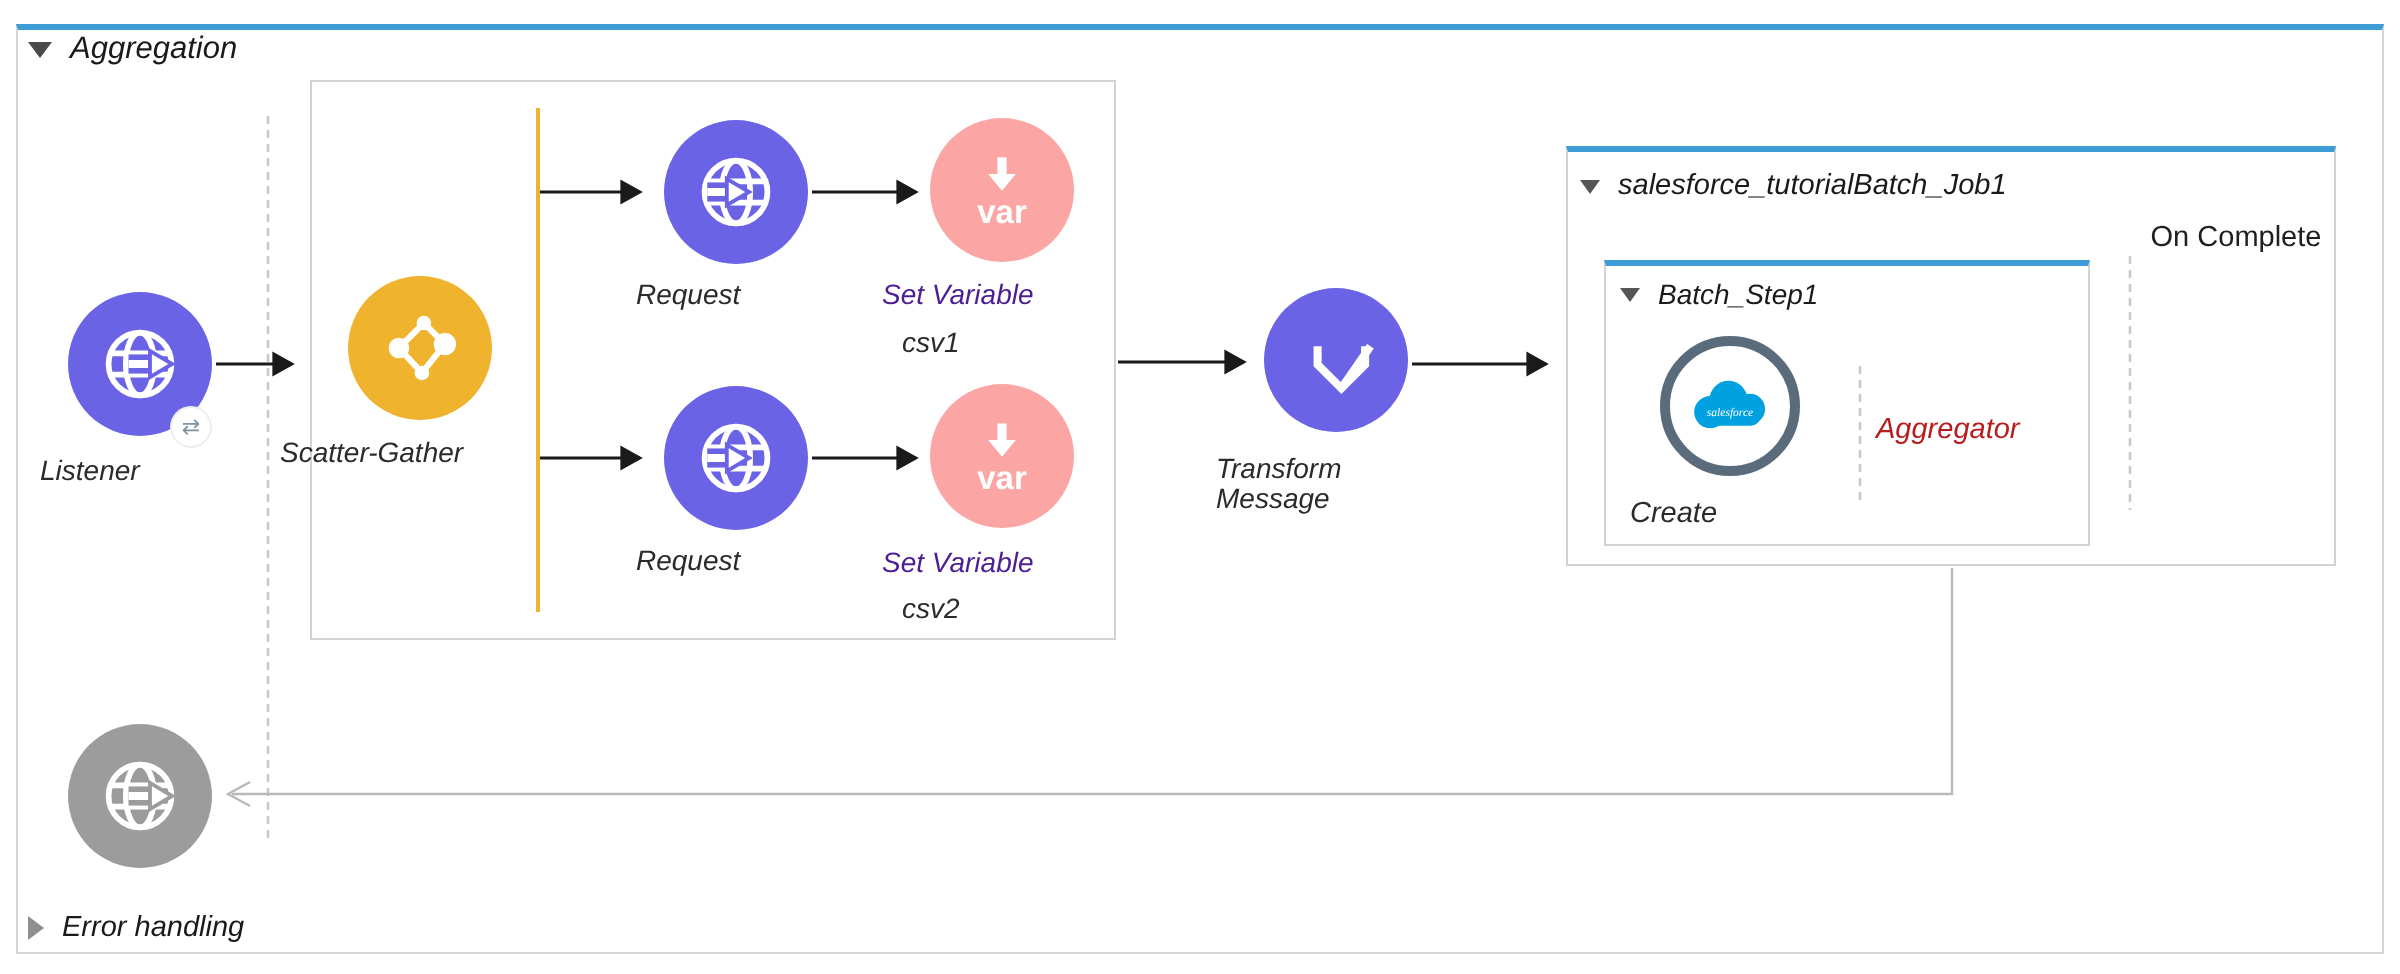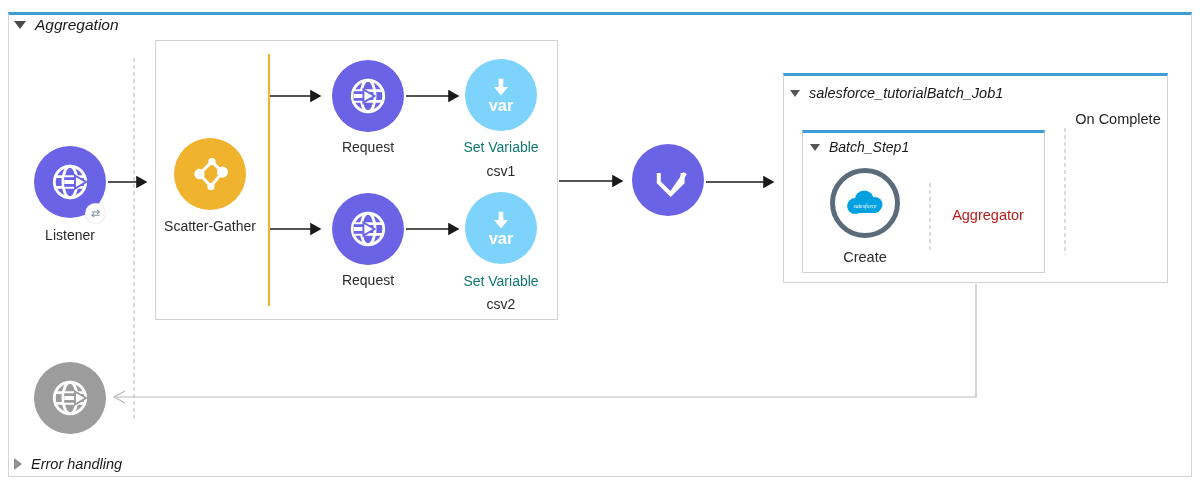--- a/index.html
+++ b/index.html
@@ -14,26 +14,26 @@
   .tri-down.small { border-left-width:5px; border-right-width:5px; border-top-width:7px; border-top-color:#555; }
   .hdr-label { font-size:15.5px; color:#1a1a1a;font-style:italic; }
   .hdr-label.sub { font-size:14.5px; }
   .box { position:absolute; border:1px solid #d2d2d2; z-index:0; background:transparent; }
   .box.blue-top { border-top:3px solid #3e9cd9; }
   .node { position:absolute; width:72px; height:72px; border-radius:50%; z-index:2;
     display:flex; align-items:center; justify-content:center; }
   .node svg { width:46px; height:46px; }
   .purple { background:#6b63e6; }
   .gold   { background:#f0b32e; }
-  .green  { background:#7dd3fc; }
+  .green  { background:#fca5a5; }
   .gray   { background:#9c9c9c; }
   .sf-node { position:absolute; width:70px; height:70px; border-radius:50%; z-index:2; background:#ffffff;
     border:5px solid #5a6c7c; display:flex; align-items:center; justify-content:center; }
-  .lbl { position:absolute; z-index:3; text-align:center; font-size:14px; color:#2b2b2b; line-height:15px; }
-  .lbl.dim { color:#0f766e; }
+  .lbl { position:absolute; z-index:3; text-align:left; font-size:14px; color:#2b2b2b; line-height:15px;font-style:italic; }
+  .lbl.dim { color:#4c1d95; }
   .lbl.dim2 { color:#b91c1c; font-size:14.5px; }
   .badge { position:absolute; z-index:4; width:19px; height:19px; border-radius:50%; background:#ffffff;
     display:flex; align-items:center; justify-content:center; font-size:11px; color:#7e93a4; box-shadow:0 0 0 1px #eee; }
   .center-head { position:absolute; z-index:3; text-align:center; font-size:14.5px; color:#1f1f1f; }
 </style>
 </head>
 <body>
 
 <div class="canvas">
 
@@ -158,20 +158,24 @@
   <div class="lbl" style="left:451px; top:297px; width:100px;">csv2</div>
 
   <div class="node purple" style="left:632px; top:144px;">
     <svg viewBox="0 0 24 24">
       <g stroke="#ffffff" stroke-width="2.1" fill="none" stroke-linejoin="miter">
         <path d="M7.2,8.4 V13.2 L13.4,19.4 L19.6,13.2 V8.4"></path>
         <path d="M13.4,19.4 L21,8.4"></path>
       </g>
     </svg>
   </div>
+  <div class="lbl" style="left:608px; top:227px; width:120px;">
+    <div>Transform</div>
+    <div>Message</div>
+  </div>
 
   <div class="box blue-top" style="left:783px; top:73px; width:385px; height:210px;"></div>
   <div class="hdr" style="left:790px; top:85px;">
     <span class="tri-down small"></span>
     <span class="hdr-label sub">salesforce_tutorialBatch_Job1</span>
   </div>
   <div class="center-head" style="left:1063px; top:111px; width:110px;">On Complete</div>
 
   <div class="box blue-top" style="left:802px; top:130px; width:243px; height:143px;"></div>
   <div class="hdr" style="left:810px; top:139px;justify-content:flex-end;">

